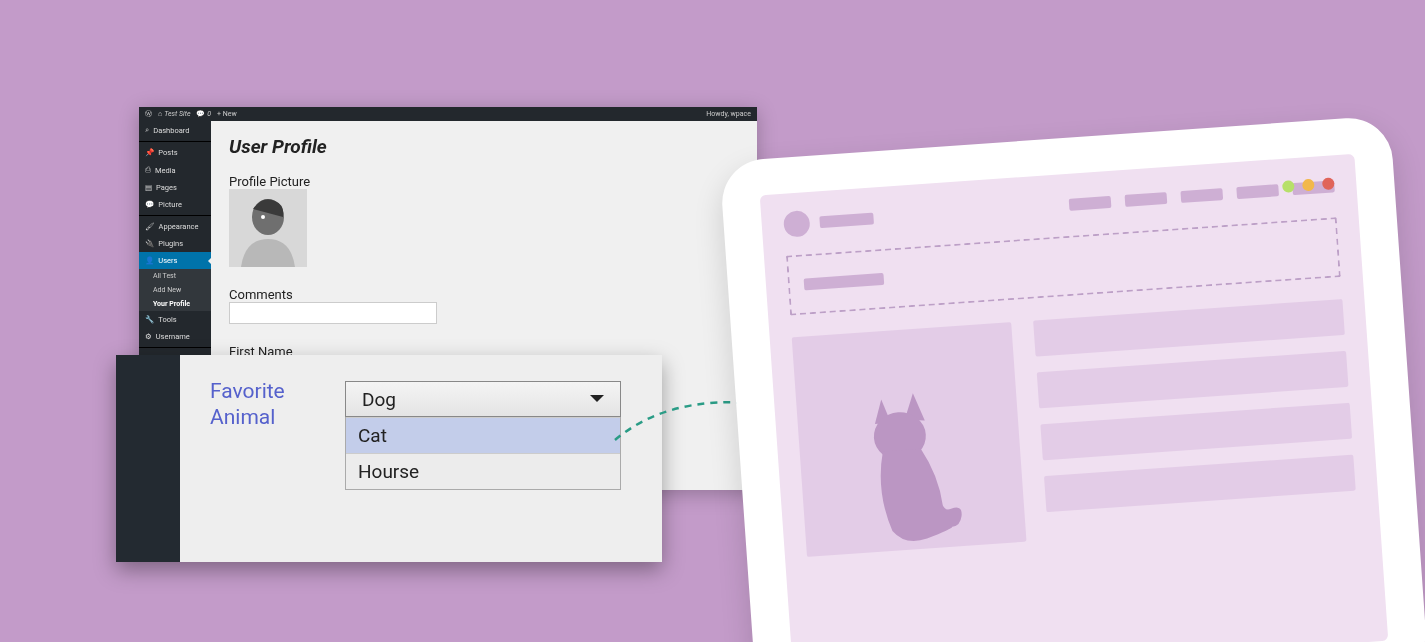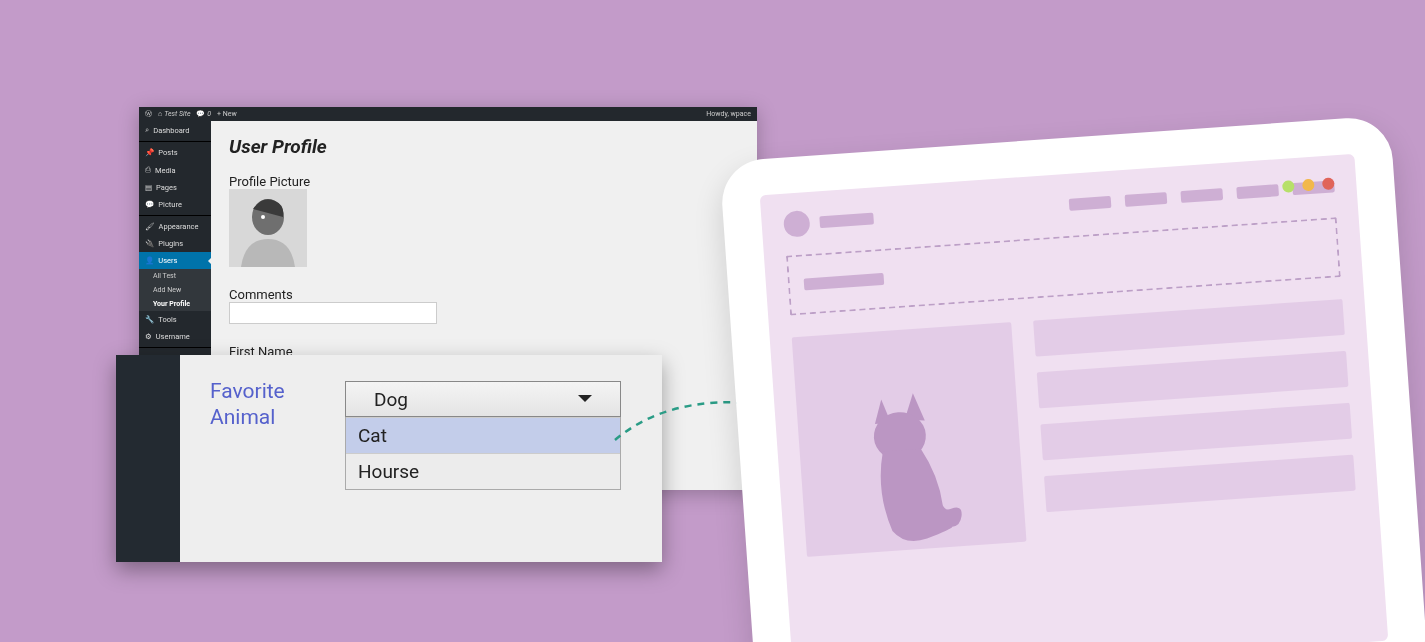--- a/index.html
+++ b/index.html
@@ -139,21 +139,21 @@
     top: 381px;
     width: 276px;
     font-size: 19px;
     color:#222;
   }
   .dd-selected {
     height: 36px;
     border:1px solid #888;
     background: linear-gradient(#f4f4f4,#e4e4e4);
     display:flex; align-items:center; justify-content:space-between;
-    padding: 0 28px;
+    padding: 0 16px;
   }
   .dd-caret {
     width:0;height:0;border:7px solid transparent;border-top-color:#222;transform:translateY(3px);
   }
   .dd-list {
     border:1px solid #aaa; border-top:none;
   }
   .dd-opt {
     height:36px; display:flex; align-items:center; padding:0 12px;
     background:#ececec; border-top:1px solid #ccc;

